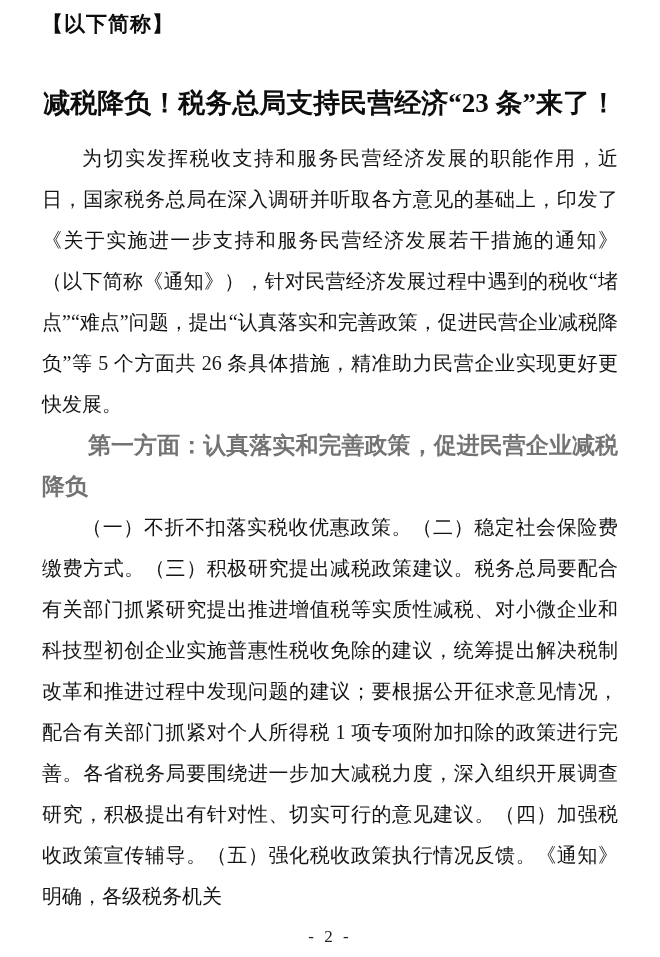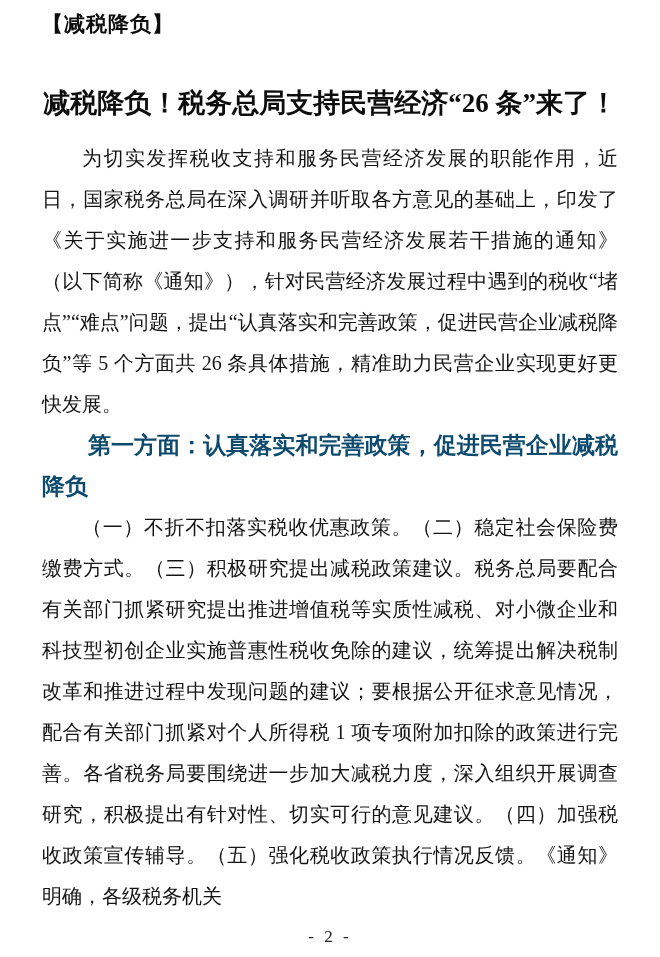--- a/index.html
+++ b/index.html
@@ -46,41 +46,41 @@
   }
   .section-heading {
     margin: 0;
     font-family: "Liberation Sans", "DejaVu Sans", sans-serif;
     font-weight: bold;
     font-size: 23px;
     line-height: 41px;
     text-align: justify;
     text-indent: 2em;
     word-break: break-all;
-    color: #0c4a6e;
+    color: #737373;
   }
   .page-footer {
     position: absolute;
     left: 0;
     right: 0;
     bottom: 10px;
     text-align: center;
     font-size: 17px;
     letter-spacing: 3px;
     color: #222222;
     font-family: "Liberation Serif", "DejaVu Serif", serif;
   }
 </style>
 </head>
 <body>
 
 <div class="page">
-  <div class="doc-tag">【减税降负】</div>
+  <div class="doc-tag">【以下简称】</div>
 
-  <h1 class="title">减税降负！税务总局支持民营经济“26 条”来了！</h1>
+  <h1 class="title">减税降负！税务总局支持民营经济“23 条”来了！</h1>
 
   <div class="content">
     <p class="body-para">为切实发挥税收支持和服务民营经济发展的职能作用，近日，国家税务总局在深入调研并听取各方意见的基础上，印发了《关于实施进一步支持和服务民营经济发展若干措施的通知》（以下简称《通知》），针对民营经济发展过程中遇到的税收“堵点”“难点”问题，提出“认真落实和完善政策，促进民营企业减税降负”等 5 个方面共 26 条具体措施，精准助力民营企业实现更好更快发展。</p>
 
     <h2 class="section-heading">第一方面：认真落实和完善政策，促进民营企业减税降负</h2>
 
     <p class="body-para">（一）不折不扣落实税收优惠政策。（二）稳定社会保险费缴费方式。（三）积极研究提出减税政策建议。税务总局要配合有关部门抓紧研究提出推进增值税等实质性减税、对小微企业和科技型初创企业实施普惠性税收免除的建议，统筹提出解决税制改革和推进过程中发现问题的建议；要根据公开征求意见情况，配合有关部门抓紧对个人所得税 1 项专项附加扣除的政策进行完善。各省税务局要围绕进一步加大减税力度，深入组织开展调查研究，积极提出有针对性、切实可行的意见建议。（四）加强税收政策宣传辅导。（五）强化税收政策执行情况反馈。《通知》明确，各级税务机关</p>
   </div>
 
   <div class="page-footer">- 2 -</div>

